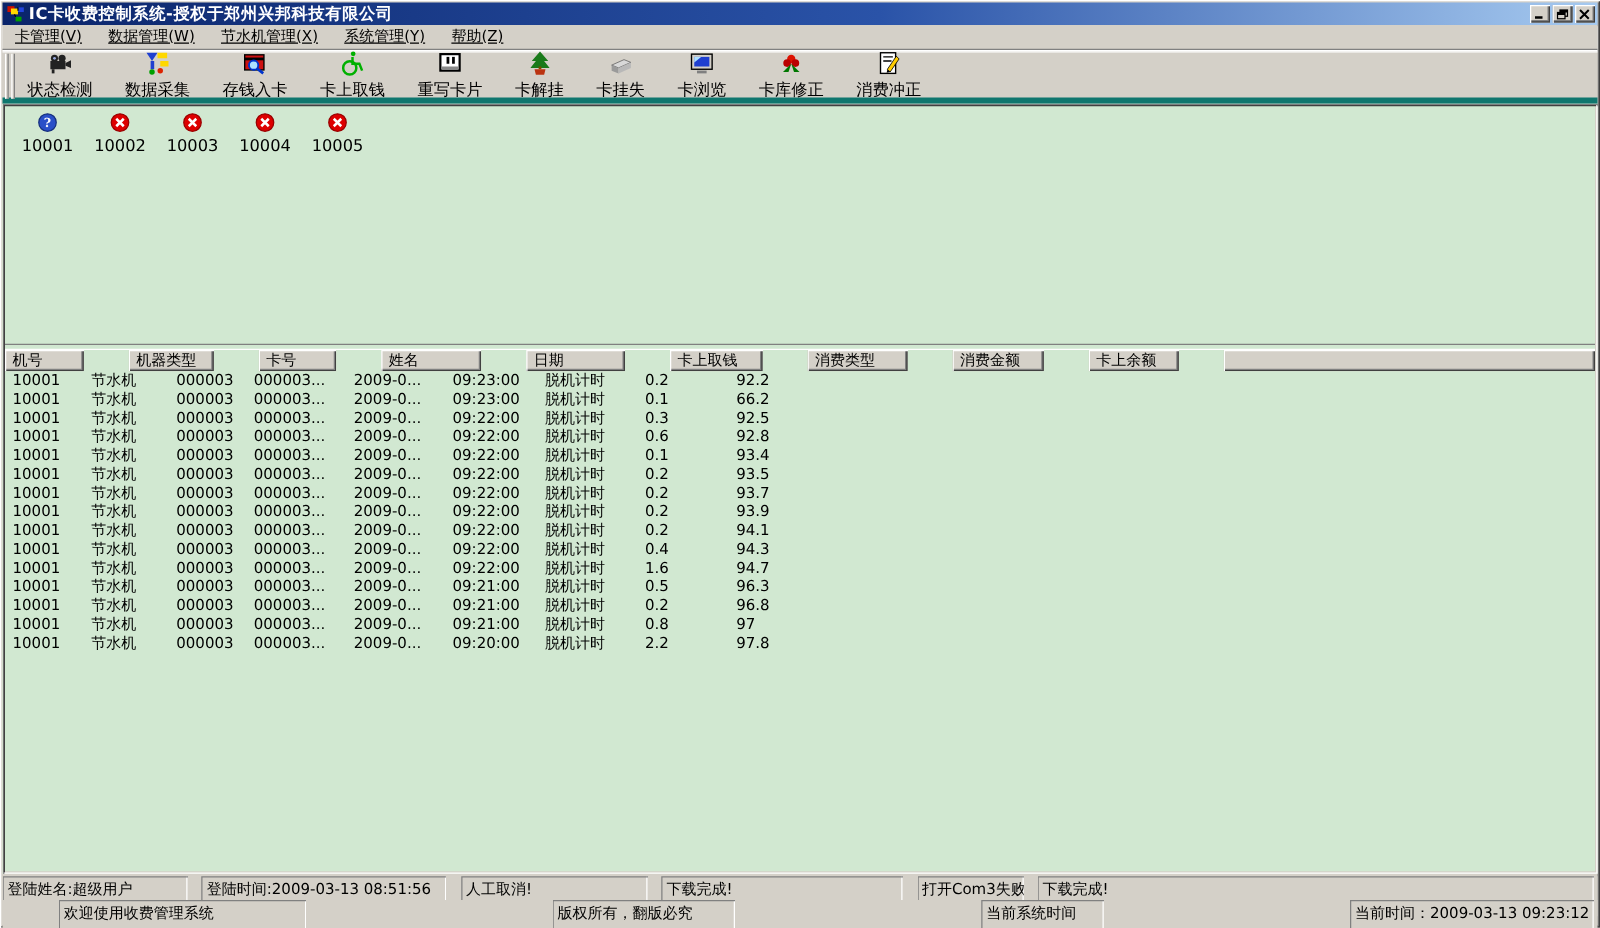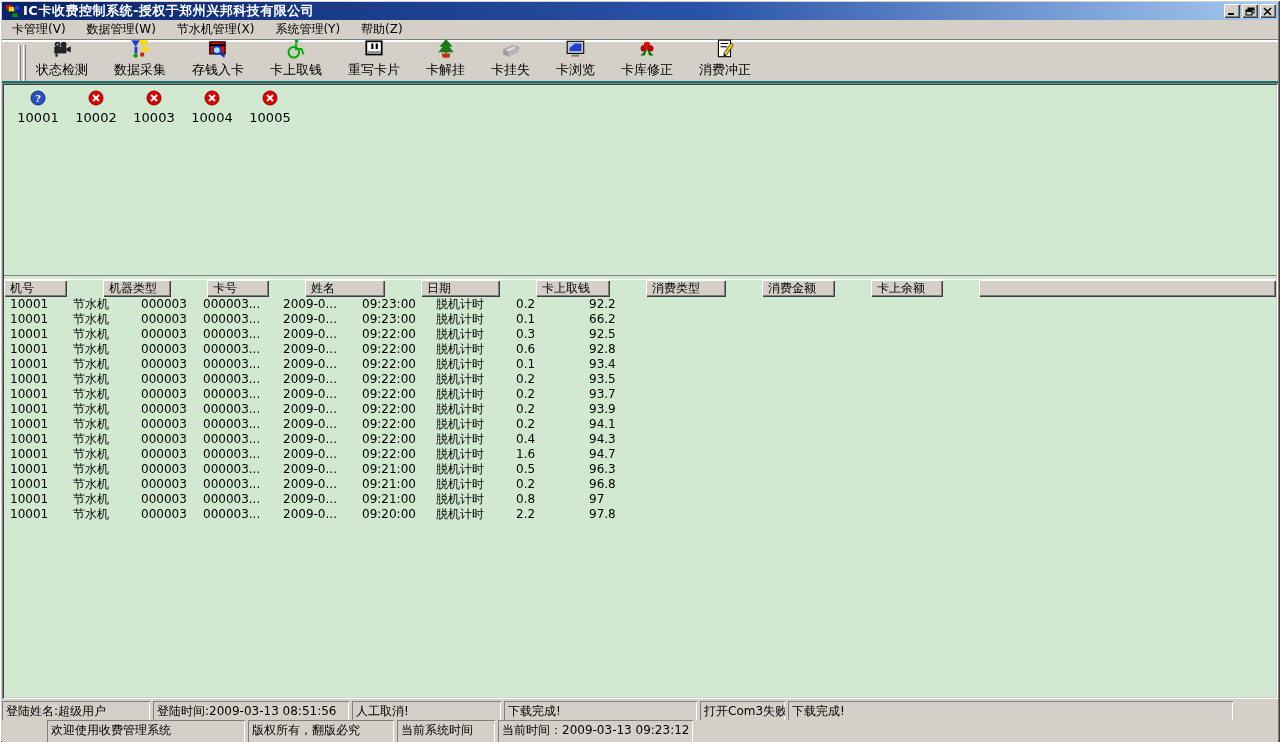--- a/index.html
+++ b/index.html
@@ -16,27 +16,27 @@
   .titlebar .app-ico { width:15px; height:15px; margin:0 3px 0 1px; flex:0 0 auto; }
   .title-text { color:#fff; font-weight:bold; font-size:13px; white-space:nowrap; letter-spacing:0.5px; }
   .win-buttons { margin-left:auto; display:flex; align-items:center; }
   .win-btn { width:16px; height:14px; background:#d4d0c8; border:none; padding:0; margin-left:2px;
              box-shadow: inset 1px 1px 0 #fff, inset -1px -1px 0 #404040, inset -2px -2px 0 #808080;
              display:flex; align-items:center; justify-content:center; cursor:default; }
 
   
   .menubar { position:absolute; top:20px; left:2px; right:2px; height:20px; background:#d4d0c8;
              display:flex; align-items:center; padding-left:8px; gap:17px;
-             border-bottom:1px solid #808080; box-shadow:0 1px 0 #ffffff; }
+             border-bottom:1px solid #808080; box-shadow:0 1px 0 #ffffff;text-decoration:underline; }
   .menu-item { white-space:nowrap; padding:1px 2px; }
 
   
   .toolbar { position:absolute; top:41px; left:2px; right:2px; height:42px; background:#d4d0c8;
-             display:flex; align-items:flex-end; padding:1px 0 0 16px;
-             border-top:1px solid #ffffff; border-bottom:2px solid #0f766e; }
+             display:flex; align-items:center; padding:1px 0 0 2px;
+             border-top:1px solid #ffffff; border-bottom:5px solid #0f766e; }
   .gripper { width:8px; height:36px; margin:1px 4px 0 0; display:flex; gap:2px; }
   .gripper i { display:block; width:3px; height:100%; background:#d4d0c8;
                border-left:1px solid #fff; border-right:1px solid #808080; }
   .tb-btn { display:flex; flex-direction:column; align-items:center; gap:1px;
             background:transparent; border:none; padding:1px 6px 2px 6px; margin-right:14px;
             font-family:inherit; font-size:13px; white-space:nowrap; cursor:default; }
   .tb-btn .ic { height:22px; display:flex; align-items:flex-end; }
 
   
   .client { position:absolute; top:83px; left:2px; right:2px; height:616px; background:#d1e8d1;
@@ -49,21 +49,21 @@
 
   .table-pane { position:absolute; top:196px; left:2px; right:2px; bottom:2px; border-top:1px solid #ffffff; }
   .thead, .trow { display:grid; grid-template-columns:63px 68px 62px 80px 79px 74px 80px 73px 72px minmax(0,1fr); }
   .thead { height:17px;gap:36px; }
   .th { background:#d4d0c8; box-shadow: inset 1px 1px 0 #ffffff, inset -1px -1px 0 #404040, inset -2px -2px 0 #808080;
         padding:1px 0 0 6px; line-height:15px; white-space:nowrap; overflow:hidden; }
   .trow { height:15px; line-height:15px; }
   .td { padding-left:6px; white-space:nowrap; overflow:hidden; }
 
   
-  .statusbar { position:absolute; left:2px; right:2px; height:32px; display:flex; background:#d4d0c8; }
+  .statusbar { position:absolute; left:2px; right:2px; height:32px; display:flex; background:#d4d0c8;justify-content:space-between; }
   .sb1 { top:701px; } .sb2 { top:720px;padding-left:45px; }
   .status-panel { box-shadow: inset 1px 1px 0 #808080, inset -1px -1px 0 #ffffff;
                   margin-right:3px; padding:2px 0 0 4px; white-space:nowrap; overflow:hidden; flex:0 0 auto; }
   svg { display:block; }
 </style>
 </head>
 <body>
 
 <div class="window">
 

